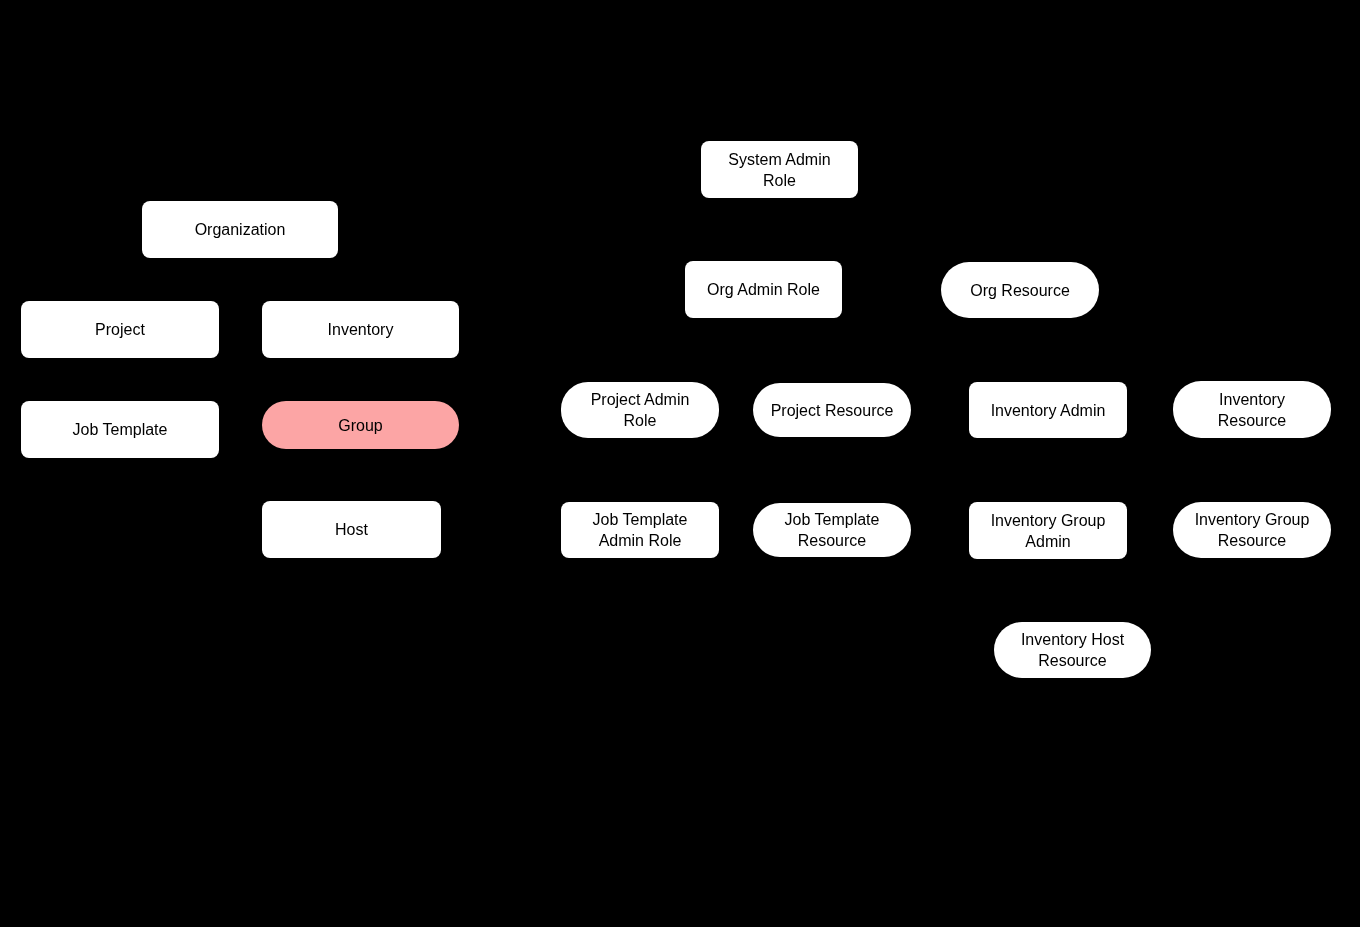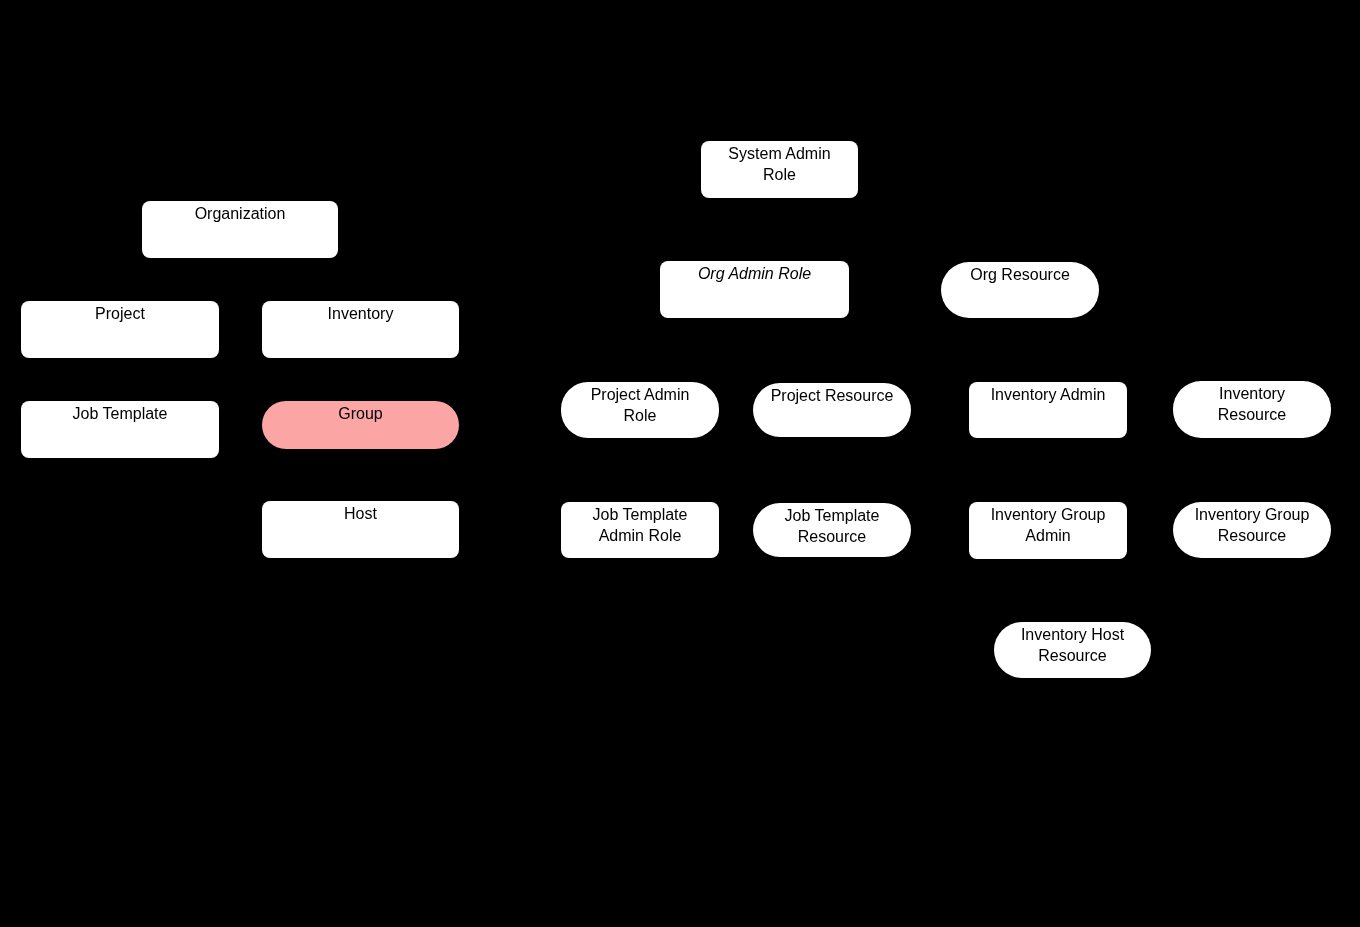--- a/index.html
+++ b/index.html
@@ -15,20 +15,21 @@
     overflow: hidden;
     font-family: "Liberation Sans", sans-serif;
   }
   .node {
     position: absolute;
     background: #ffffff;
     color: #000000;
     display: flex;
     flex-direction: column;
     align-items: center;
+    justify-content: center;
     text-align: center;
     font-size: 16px;
     line-height: 21px;
     box-sizing: border-box;
     padding: 2px 6px;
   }
   .node.rect {
     border-radius: 8px;
   }
   .node.stadium {
@@ -50,28 +51,28 @@
     </div>
     <div class="node rect" style="left: 262px; top: 301px; width: 197px; height: 57px; background: rgb(255, 255, 255); color: rgb(0, 0, 0);">
       <div class="node-line">Inventory</div>
     </div>
     <div class="node rect" style="left: 21px; top: 401px; width: 198px; height: 57px; background: rgb(255, 255, 255); color: rgb(0, 0, 0);">
       <div class="node-line">Job Template</div>
     </div>
     <div class="node rect" style="left: 262px; top: 401px; width: 197px; height: 48px; background: #fca5a5; color: rgb(0, 0, 0); border-radius: 27px;">
       <div class="node-line">Group</div>
     </div>
-    <div class="node rect" style="left: 262px; top: 501px; width: 197px; height: 57px; background: rgb(255, 255, 255); color: rgb(0, 0, 0);">
+    <div class="node rect" style="left: 262px; top: 501px; width: 179px; height: 57px; background: rgb(255, 255, 255); color: rgb(0, 0, 0);">
       <div class="node-line">Host</div>
     </div>
     <div class="node rect" style="left: 701px; top: 141px; width: 157px; height: 57px; background: rgb(255, 255, 255); color: rgb(0, 0, 0);">
       <div class="node-line">System Admin</div>
       <div class="node-line">Role</div>
     </div>
-    <div class="node rect" style="left: 660px; top: 261px; width: 189px; height: 57px; background: rgb(255, 255, 255); color: rgb(0, 0, 0); font-style: italic;">
+    <div class="node rect" style="left: 685px; top: 261px; width: 157px; height: 57px; background: rgb(255, 255, 255); color: rgb(0, 0, 0);">
       <div class="node-line">Org Admin Role</div>
     </div>
     <div class="node stadium" style="left: 941px; top: 262px; width: 158px; height: 56px; background: rgb(255, 255, 255); color: rgb(0, 0, 0);">
       <div class="node-line">Org Resource</div>
     </div>
     <div class="node rect" style="left: 561px; top: 382px; width: 158px; height: 56px; background: rgb(255, 255, 255); color: rgb(0, 0, 0); border-radius: 27px;">
       <div class="node-line">Project Admin</div>
       <div class="node-line">Role</div>
     </div>
     <div class="node rect" style="left: 969px; top: 382px; width: 158px; height: 56px; background: rgb(255, 255, 255); color: rgb(0, 0, 0);">

